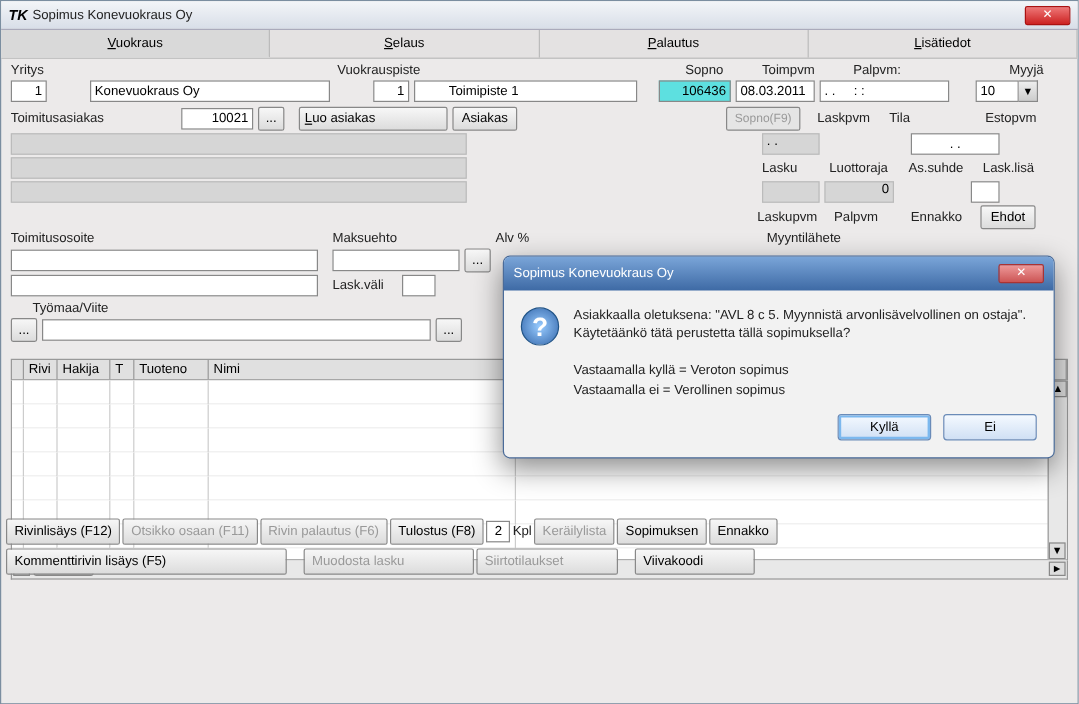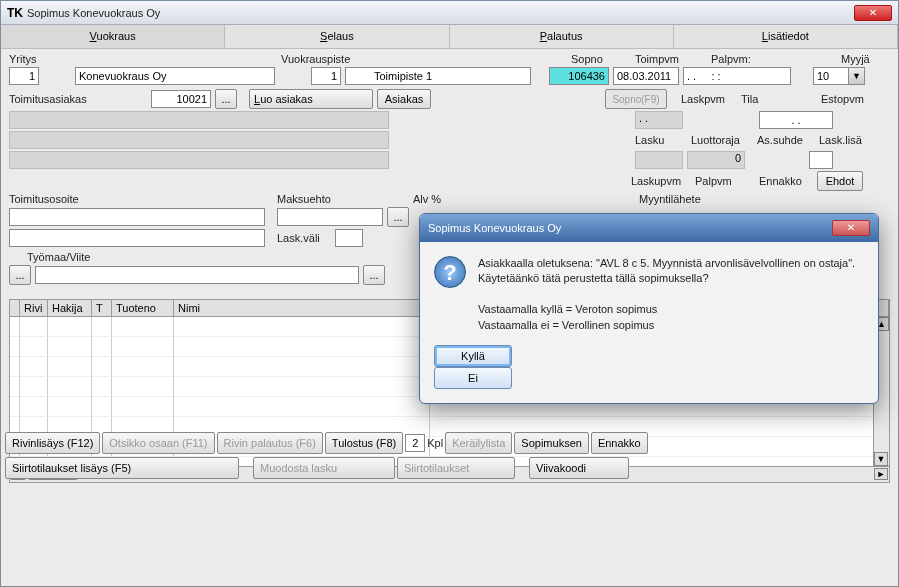--- a/index.html
+++ b/index.html
@@ -1,19 +1,19 @@
 <!DOCTYPE html>
 <html><head>
 <meta charset="utf-8">
 <style>
   * { box-sizing: border-box; margin: 0; padding: 0; font-family: Tahoma, Arial, sans-serif; font-size: 11px; }
   body { background: #fff; overflow: hidden; }
   .window { width: 899px; height: 587px; position: relative; background: #eceaea; border: 1px solid #7b8ea0; }
   .titlebar { height: 24px; background: linear-gradient(#f3f5f8,#d8dee8); border-bottom:1px solid #aab; display:flex; align-items:center; padding:0 6px; }
-  .titlebar .tk { font-weight: bold; margin-right:4px; font-size:12px; }
+  .titlebar .tk { font-weight: bold; font-style: italic; margin-right:4px; font-size:12px; }
   .titlebar .title { color:#222; }
   .titlebar .spacer { flex:1; }
   .closebtn { width:38px; height:16px; background:linear-gradient(#e77,#c22); border:1px solid #a11; border-radius:2px; color:#fff; text-align:center; line-height:13px; font-size:10px; cursor:pointer;}
   .tabs { display:flex; height:24px; background:#e4e2e2; border-bottom:1px solid #bbb; }
   .tab { flex:1; text-align:center; line-height:22px; border-right:1px solid #bbb; cursor:pointer; }
   .tab.active { background:#d9d9d9; border-bottom:1px solid #d9d9d9; }
   .tab u { text-decoration: underline; }
   .form-area { padding:4px 8px 0 8px; position:relative; }
   .lbl { color:#222; }
   .input { background:#fff; border:1px solid #888; height:18px; padding:0 3px; }
@@ -42,21 +42,21 @@
   .dropdown .dd-btn { width:16px; background:linear-gradient(#eee,#ccc); border:1px solid #888; border-left:none; text-align:center; line-height:16px; font-size:9px; cursor:pointer;}
 
   
   .dialog { position:absolute; left:418px; top:212px; width:460px; background:#f2f2f2; border:1px solid #4a6b99; border-radius:6px; box-shadow:0 8px 24px rgba(0,0,0,.45); z-index:10;}
   .dialog .dtitle { height:28px; background:linear-gradient(#7aa5d8,#3e6aa5); border-radius:5px 5px 0 0; color:#fff; display:flex; align-items:center; padding:0 8px;}
   .dialog .dtitle .spacer{flex:1;}
   .dialog .dclose { width:38px; height:16px; background:linear-gradient(#e99,#c55); border:1px solid #a33; border-radius:2px; color:#fff; text-align:center; line-height:13px; cursor:pointer; font-size:10px;}
   .dialog .dbody { padding:14px 14px 12px 14px; display:flex; gap:12px;}
   .dialog .qicon { width:32px; height:32px; border-radius:50%; background:radial-gradient(#9cf,#36a); color:#fff; font-size:22px; font-weight:bold; text-align:center; line-height:32px; border:1px solid #258; flex-shrink:0;}
   .dialog .dtext { color:#222; line-height:1.4;}
-  .dialog .dbtns { display:flex; justify-content:flex-end; padding:0 14px 14px;flex-direction:column;}
+  .dialog .dbtns { display:flex; justify-content:flex-end; gap:10px; padding:0 14px 14px;}
   .dialog .dbtn { width:78px; height:22px; border:1px solid #6a8bb8; background:linear-gradient(#f4f9ff,#d0e0f4); border-radius:3px; cursor:pointer;}
   .dialog .dbtn.primary { box-shadow:0 0 0 2px #7cb8ee inset;}
 
   .grey-area { background:#d6d6d6; border:1px solid #bbb; height:18px;}
 </style>
 </head>
 <body>
 
 <div class="window">
   <div class="titlebar">
@@ -274,21 +274,21 @@
         <button class="fbtn disabled">Otsikko osaan (F11)</button>
         <button class="fbtn disabled">Rivin palautus (F6)</button>
         <button class="fbtn">Tulostus (F8)</button>
         <input class="input" style="width: 20px; text-align: center;" value="2">
         <span class="lbl">Kpl</span>
         <button class="fbtn disabled">Keräilylista</button>
         <button class="fbtn">Sopimuksen</button>
         <button class="fbtn">Ennakko</button>
       </div>
       <div class="footer-row">
-        <button class="fbtn" style="width:234px">Siirtotilaukset lisäys (F5)</button>
+        <button class="fbtn" style="width:234px">Kommenttirivin lisäys (F5)</button>
         <span style="width:10px"></span>
         <button class="fbtn disabled" style="width:142px">Muodosta lasku</button>
         <button class="fbtn disabled" style="width:118px">Siirtotilaukset</button>
         <span style="width:10px"></span>
         <button class="fbtn" style="width:100px">Viivakoodi</button>
       </div>
     </div>
   </div>
 
   <div class="dialog">

